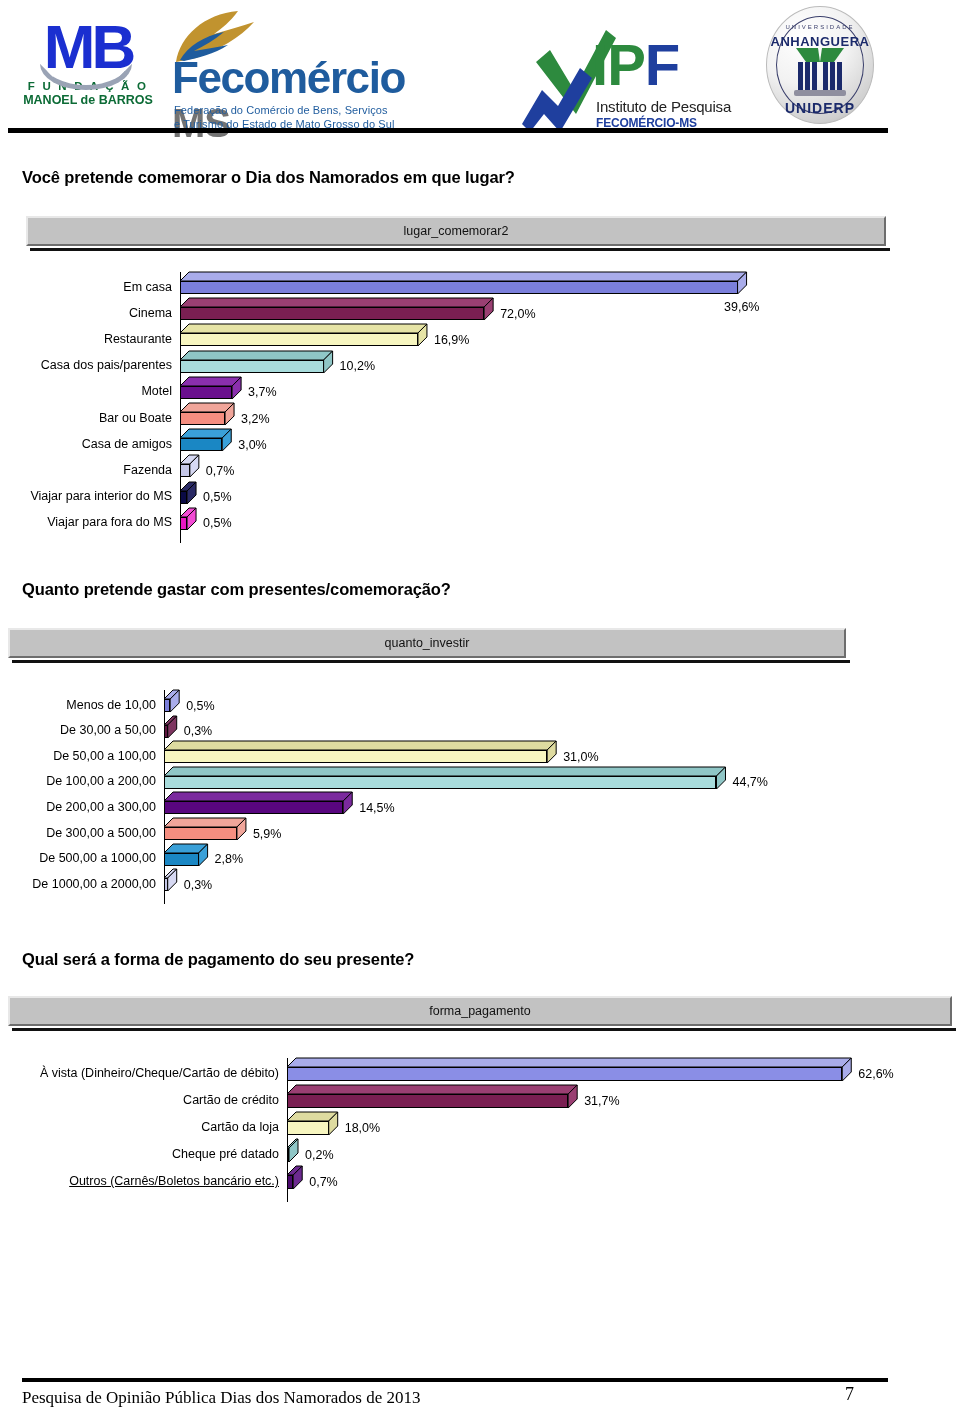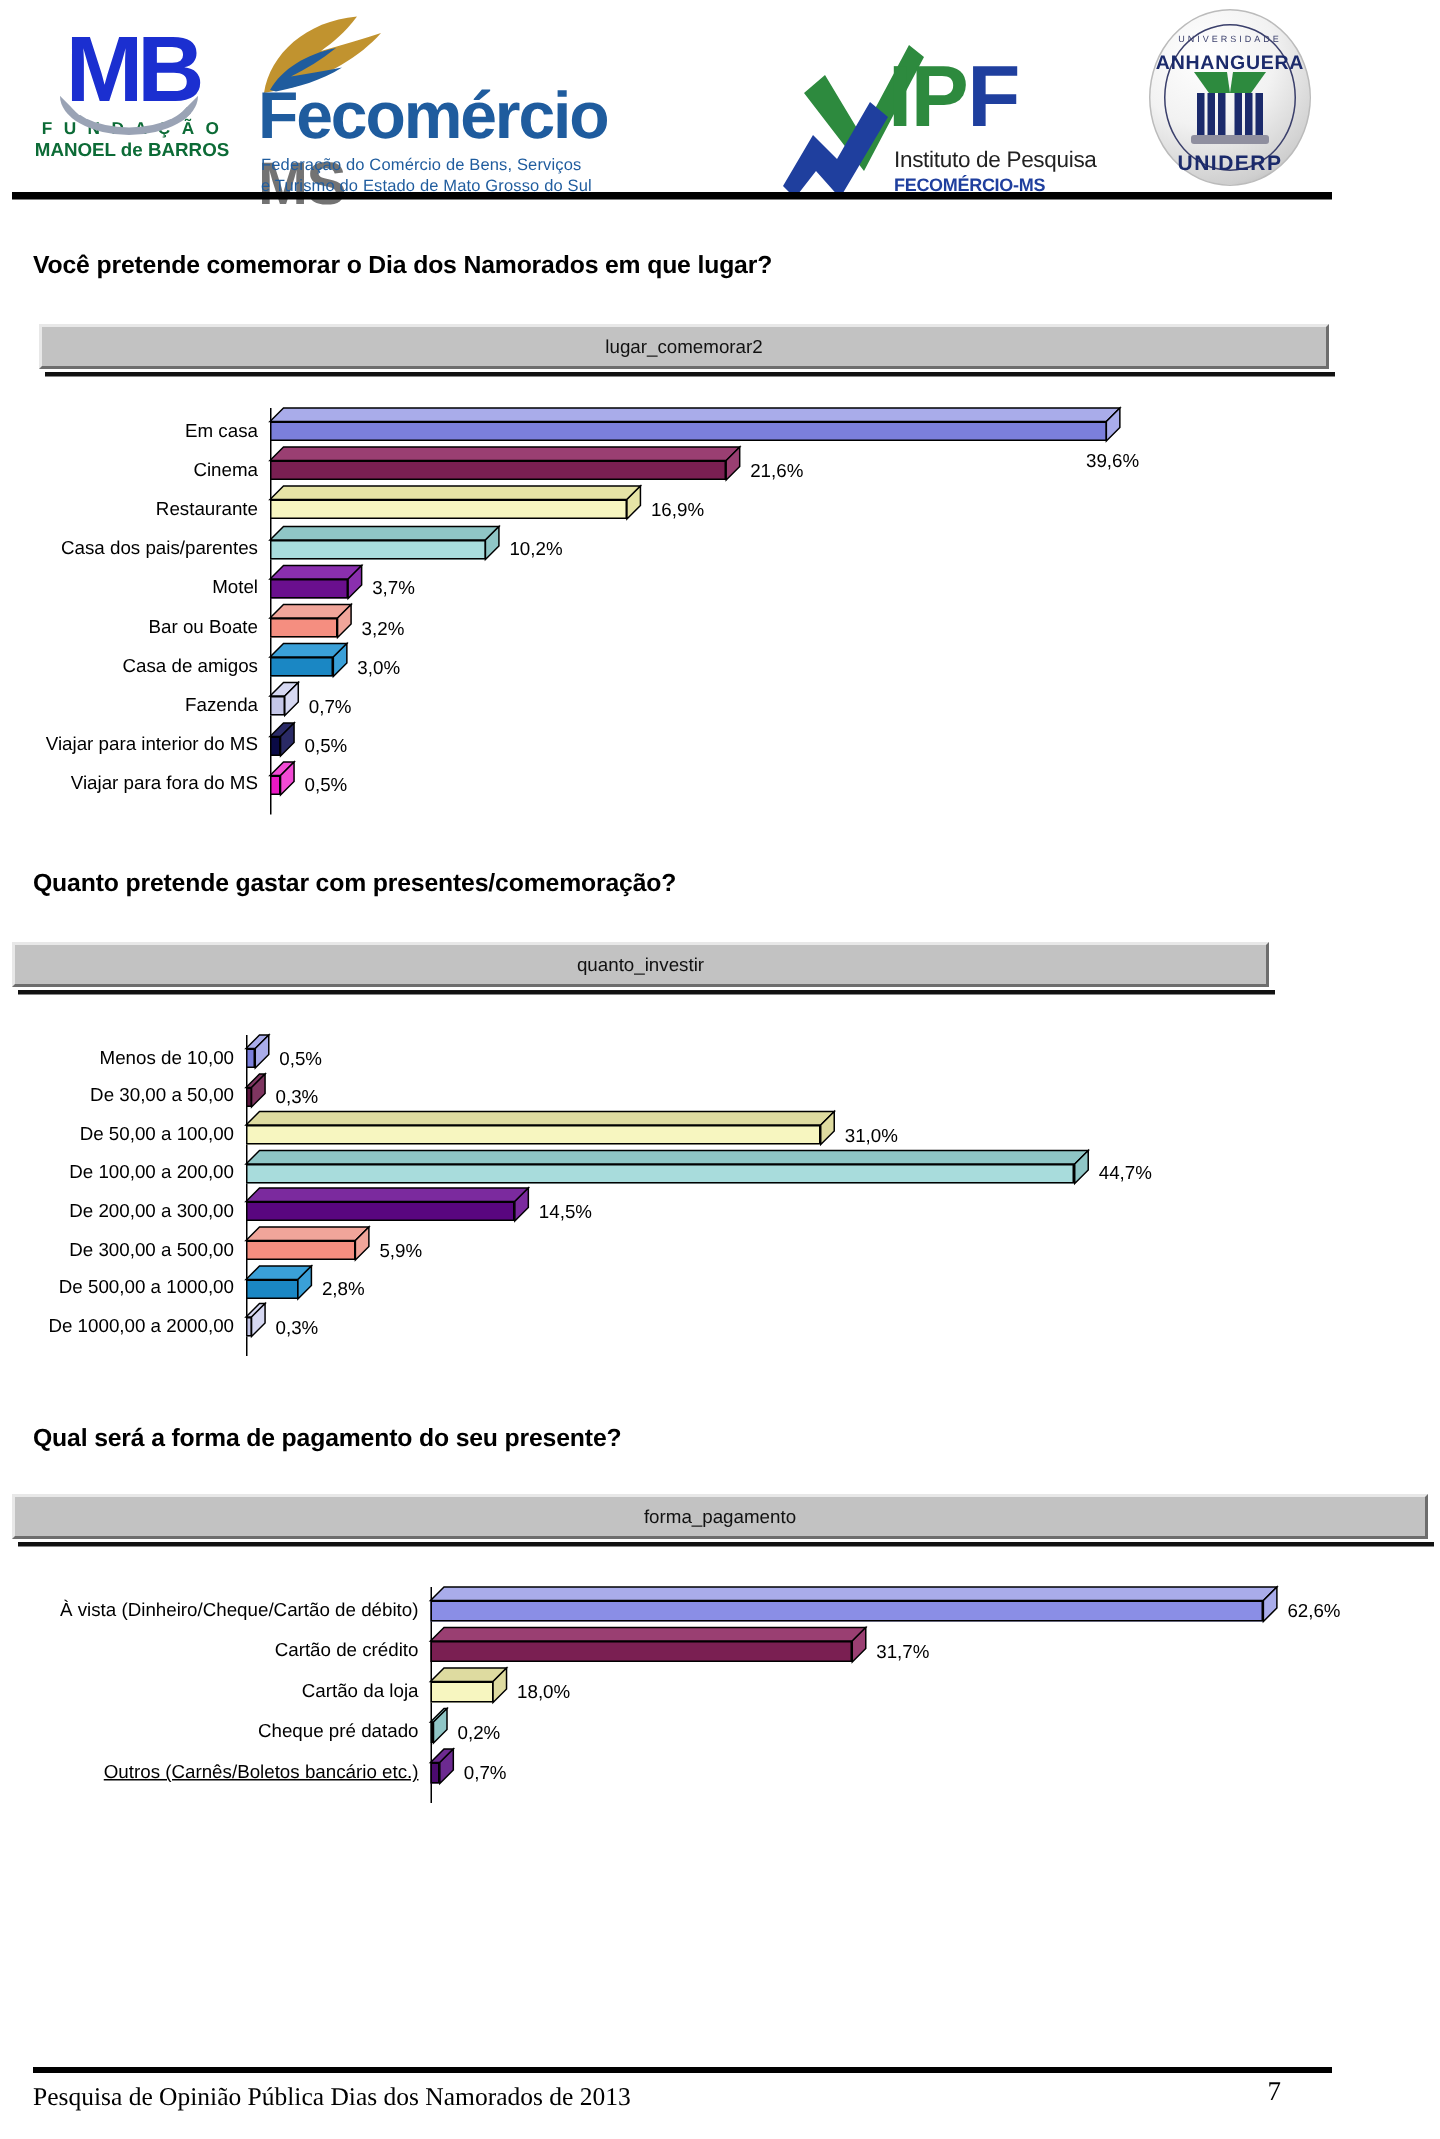--- a/index.html
+++ b/index.html
@@ -265,21 +265,21 @@
       <polygon points="0,9 9,0 566.568,0 557.568,9" fill="#a9acea" stroke="#000" stroke-width="1"></polygon>
       <polygon points="557.568,9 566.568,0 566.568,13 557.568,22" fill="#a9acea" stroke="#000" stroke-width="1"></polygon>
     </svg>
     <div class="val-label" style="left: 710px; top: 15.5px; margin-top: 19px;">39,6%</div>
     <div class="cat-label" style="position: absolute; left: 0px; width: 162px; top: 33.7px;">Cinema</div>
     <div style="position: absolute; left: 166px; top: 35.2px; width: 304.128px; height: 13px; background: rgb(122, 31, 82); border: 1px solid rgb(0, 0, 0); box-sizing: border-box;"></div>
     <svg width="315.12800000000004" height="24" style="position: absolute; left: 166px; top: 26.2px; overflow: visible;">
       <polygon points="0,9 9,0 313.12800000000004,0 304.12800000000004,9" fill="#9a3f72" stroke="#000" stroke-width="1"></polygon>
       <polygon points="304.12800000000004,9 313.12800000000004,0 313.12800000000004,13 304.12800000000004,22" fill="#9a3f72" stroke="#000" stroke-width="1"></polygon>
     </svg>
-    <div class="val-label" style="left: 486.128px; top: 41.7px;">21,6%</div>
+    <div class="val-label" style="left: 486.128px; top: 41.7px;">72,0%</div>
     <div class="cat-label" style="position: absolute; left: 0px; width: 162px; top: 59.9px;">Restaurante</div>
     <div style="position: absolute; left: 166px; top: 61.4px; width: 237.952px; height: 13px; background: rgb(247, 246, 192); border: 1px solid rgb(0, 0, 0); box-sizing: border-box;"></div>
     <svg width="248.95199999999997" height="24" style="position: absolute; left: 166px; top: 52.4px; overflow: visible;">
       <polygon points="0,9 9,0 246.95199999999997,0 237.95199999999997,9" fill="#e6e4a6" stroke="#000" stroke-width="1"></polygon>
       <polygon points="237.95199999999997,9 246.95199999999997,0 246.95199999999997,13 237.95199999999997,22" fill="#e6e4a6" stroke="#000" stroke-width="1"></polygon>
     </svg>
     <div class="val-label" style="left: 419.952px; top: 67.9px;">16,9%</div>
     <div class="cat-label" style="position: absolute; left: 0px; width: 162px; top: 86.1px;">Casa dos pais/parentes</div>
     <div style="position: absolute; left: 166px; top: 87.6px; width: 143.616px; height: 13px; background: rgb(168, 220, 220); border: 1px solid rgb(0, 0, 0); box-sizing: border-box;"></div>
     <svg width="154.61599999999999" height="24" style="position: absolute; left: 166px; top: 78.6px; overflow: visible;">

